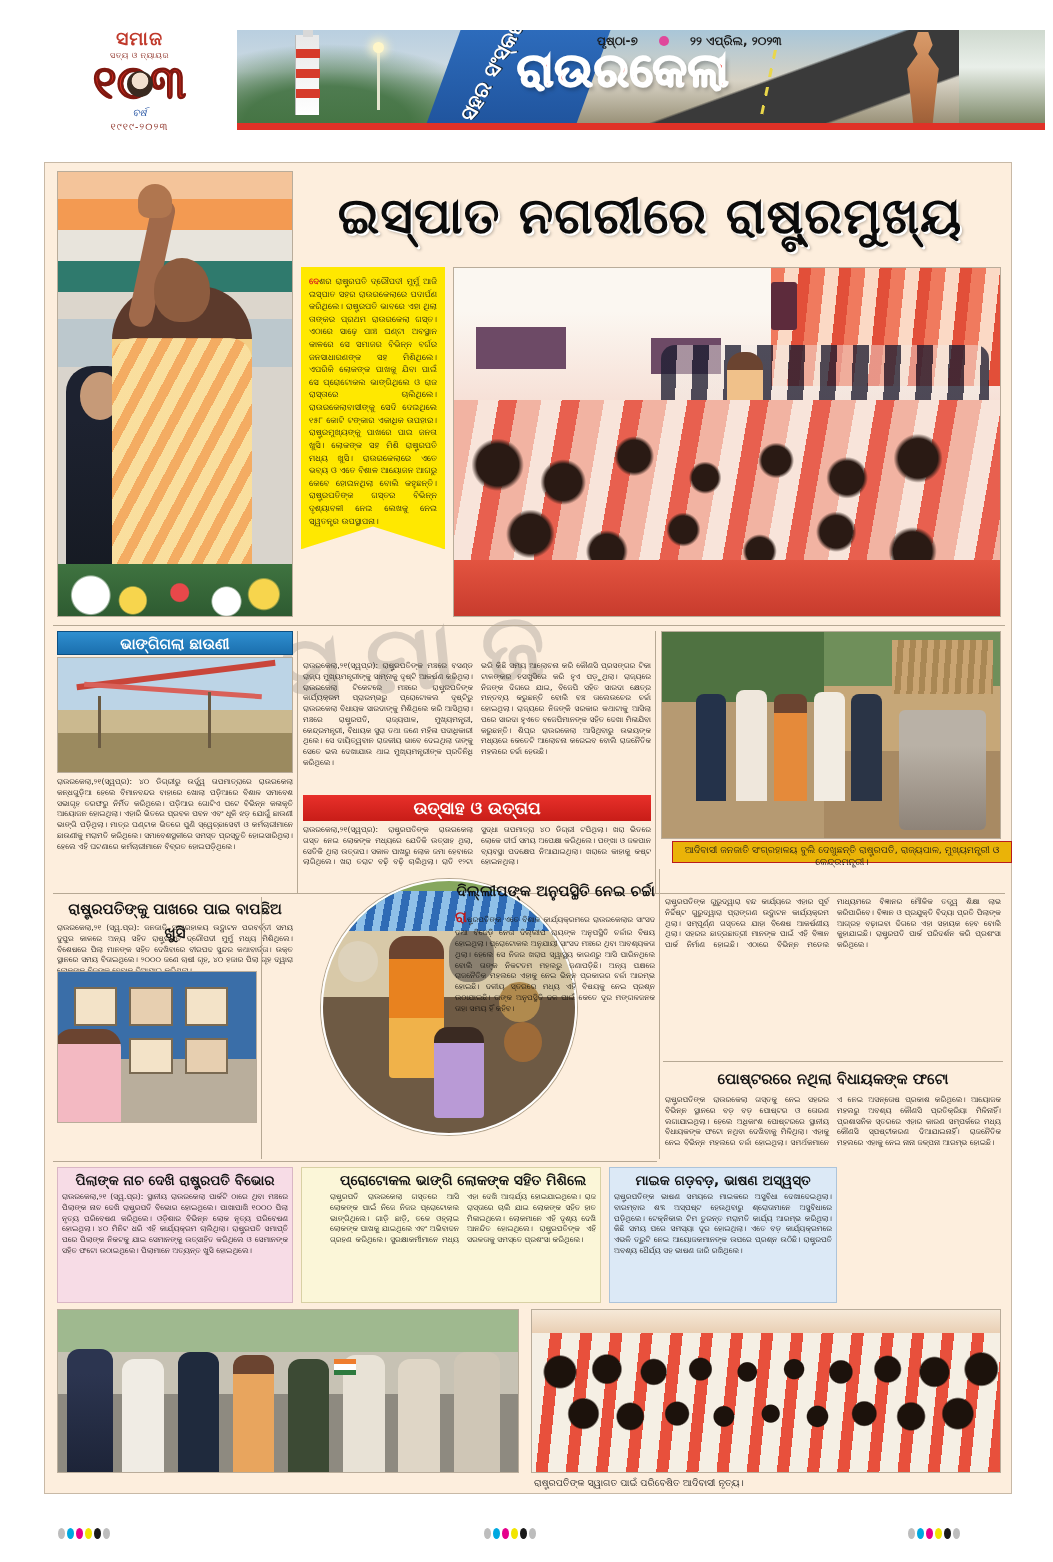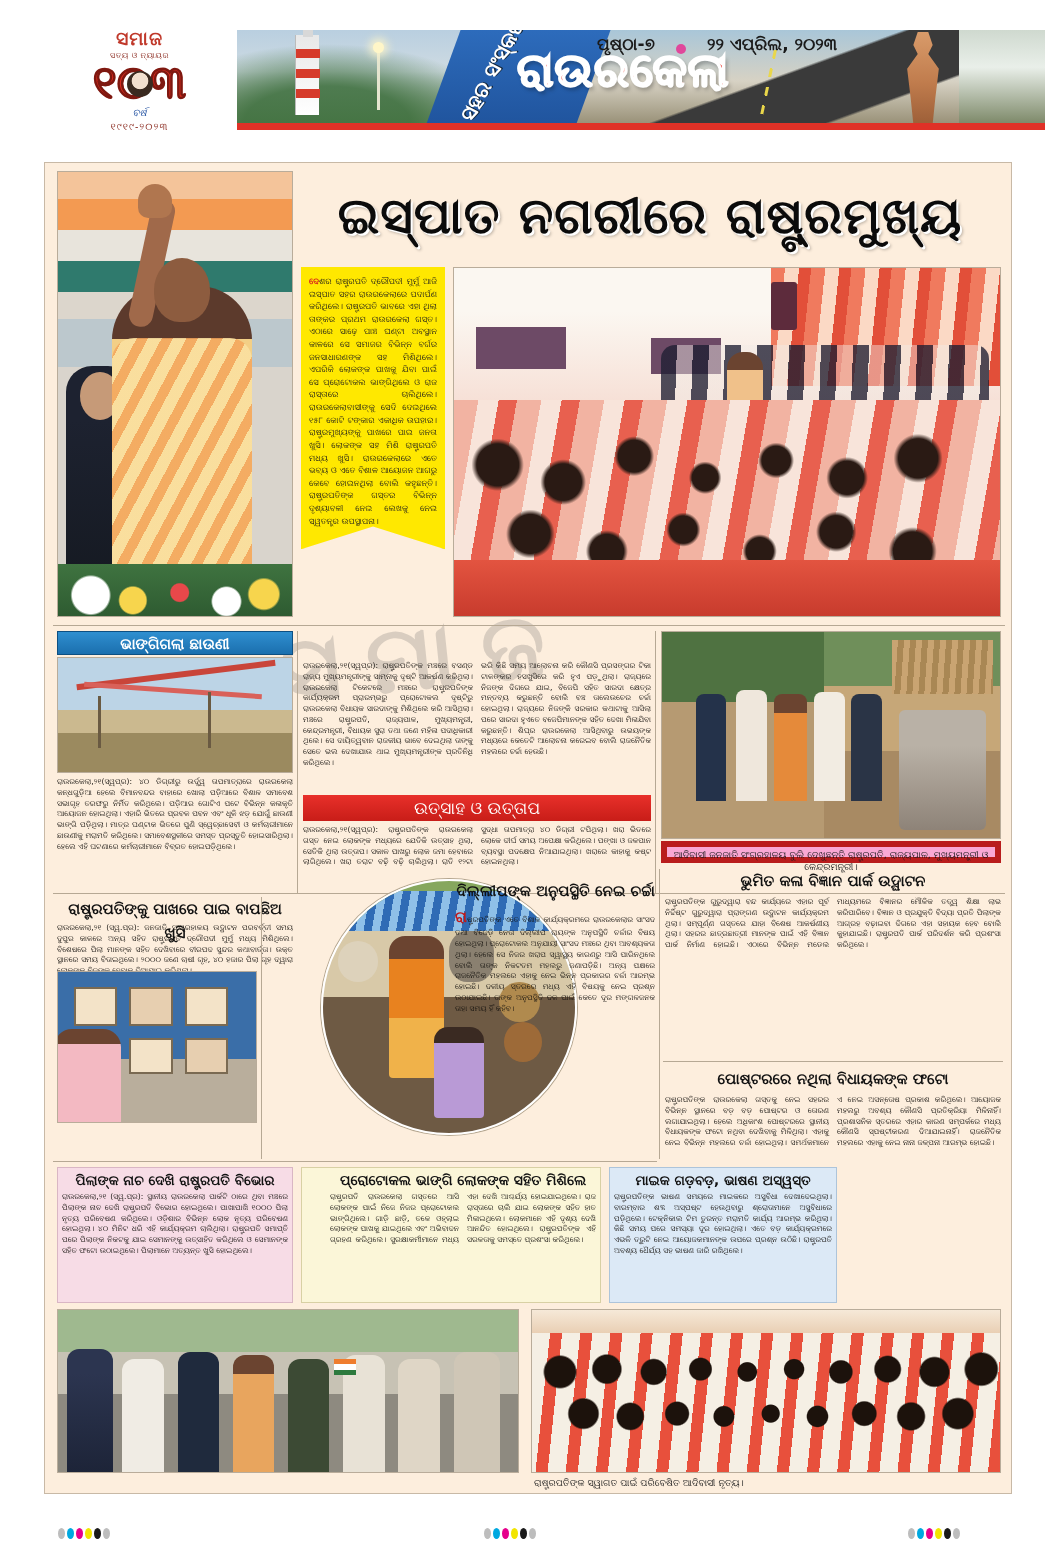--- a/index.html
+++ b/index.html
@@ -103,22 +103,22 @@
   }
   .banner-diag-text {
     position: absolute; left: 222px; top: 10px; width: 120px; height: 80px;
     transform: rotate(-62deg);
     color: #fff; font-weight: bold; font-size: 21px;
     font-family: "DejaVu Sans", sans-serif;
     text-shadow: 1px 1px 0 #123; white-space: nowrap;
   }
   .banner-meta {
     position: absolute; left: 360px; top: 4px;
-    font-size: 17px; color: #1a1a1a; font-weight: bold;
-    display: flex; align-items: flex-end; gap: 21px;
+    font-size: 12px; color: #1a1a1a; font-weight: bold;
+    display: flex; align-items: center; gap: 21px;
     font-family: "DejaVu Sans", sans-serif;
   }
   .meta-dot { width: 10px; height: 10px; border-radius: 50%; background: #e0479b; display:inline-block; }
   .banner-title {
     position: absolute; left: 280px; top: 17px;
     font-size: 46px; font-weight: bold; color: #e8281c;
     -webkit-text-stroke: 2px #ffffff;
     font-family: Liberation Mono, monospace;
     letter-spacing: 1px;
     text-shadow: 2px 3px 4px rgba(0,0,0,.35);
@@ -272,40 +272,40 @@
 
   .band { position: absolute; }
   .hdr-blue {
     background: linear-gradient(180deg,#2f8fd0,#1b6fae);
     color:#fff; font-weight:bold; text-align:center;
     font-family:"DejaVu Sans", sans-serif;
     border:1px solid #0d4f82;
   }
   .hdr-red {
     background: linear-gradient(180deg,#e8302a,#c81d18);
-    color:#fff; font-weight:normal; text-align:center;
+    color:#fff; font-weight:bold; text-align:center;
     font-family:"DejaVu Sans", sans-serif;
   }
   .hdr-plain {
     color:#111; font-weight:bold; text-align:center;
     font-family:"DejaVu Sans", sans-serif;
   }
   .body-col {
     font-size: 7.6px; line-height: 1.42; color:#16130f; text-align: justify;
     font-family: "DejaVu Sans", sans-serif;
     column-gap: 8px;
   }
   .lead { color:#c0191a; font-weight:bold; }
   .rule-v { position:absolute; background:#b6a894; width:1px; }
   .rule-h { position:absolute; background:#b6a894; height:1px; }
 
   .tinted-pink { background:#f7dce6; border:1px solid #d9b6c4; }
   .tinted-yellow { background:#fbf6d8; border:1px solid #d8d0a4;padding-left:24px; }
   .tinted-blue { background:#dce9f6; border:1px solid #adc4da; }
-  .tinted-cream { background:#f9a8d4; border:6px solid #b91c1c; }
+  .tinted-cream { background:#eab308; border:1px solid #b91c1c;margin-left:11px; }
 
   .reg-marks { position:absolute; bottom:18px; left:0; width:1053px; height:16px; }
   .reg { position:absolute; display:flex; gap:2px; align-items:center; }
   .reg span { display:block; width:7px; height:11px; border-radius:50%; }
 </style>
 </head>
 <body>
 
 <div class="page">
 
@@ -450,21 +450,20 @@
       <div style="position:absolute;left:6%;top:24%;width:16%;height:16%;background:#ddd2bb;border-radius:50%;"></div>
     </div>
 
     <div class="band hdr-plain" style="left:410px; top:716px; width:200px; height:24px; font-size:15px; line-height:24px; text-align:right;">ଦିଲ୍ଲୀପଙ୍କ ଅନୁପସ୍ଥିତି ନେଇ ଚର୍ଚ୍ଚା</div>
     <div class="body-col" style="position:absolute;left:410px; top:744px; width:200px; height:252px; column-count:1;">
       <span class="lead" style="font-size:15px;">ରା</span><span>ଷ୍ଟ୍ରପତିଙ୍କ ଏତେ ବିଶାଳ କାର୍ଯ୍ୟକ୍ରମରେ ରାଉରକେଲାର ସାଂସଦ ତଥା ବିଜେଡ଼ି ନେତା ଦିଲ୍ଲୀପ ରାୟଙ୍କ ଅନୁପସ୍ଥିତି ଚର୍ଚ୍ଚାର ବିଷୟ ହୋଇଥିଲା। ପ୍ରୋଟୋକଲ ଅନୁଯାୟୀ ସାଂସଦ ମଞ୍ଚରେ ଥିବା ଆବଶ୍ୟକତା ଥିଲା। ହେଲେ ସେ ନିଜର ଖରାପ ସ୍ୱାସ୍ଥ୍ୟ କାରଣରୁ ଆସି ପାରିନଥିଲେ ବୋଲି ତାଙ୍କ ନିକଟତମ ମହଲରୁ ଜଣାପଡ଼ିଛି। ଅନ୍ୟ ପକ୍ଷରେ ରାଜନୈତିକ ମହଲରେ ଏହାକୁ ନେଇ ଭିନ୍ନ ପ୍ରକାରର ଚର୍ଚ୍ଚା ଆରମ୍ଭ ହୋଇଛି। ଦଳୀୟ ସ୍ତରରେ ମଧ୍ୟ ଏହି ବିଷୟକୁ ନେଇ ପ୍ରଶ୍ନ ଉଠାଯାଇଛି। ତାଙ୍କ ଅନୁପସ୍ଥିତି ଦଳ ପାଇଁ କେତେ ଦୂର ମଙ୍ଗଳଜନକ ତାହା ସମୟ ହିଁ କହିବ।</span>
     </div>
 
     <div class="rule-v" style="left:614px; top:706px; height:290px;"></div>
 
-    <div class="band hdr-plain" style="left:620px; top:706px; width:336px; height:24px; font-size:15px; line-height:24px;">ଭୁମିତ କଳା ବିଜ୍ଞାନ ପାର୍କ ଉଦ୍ଘାଟନ</div>
     <div class="body-col" style="position:absolute;left:620px; top:734px; width:336px; height:160px; column-count:2;">ରାଷ୍ଟ୍ରପତିଙ୍କ ଗୁରୁଦ୍ୱାରା ବନ୍ଦ କାର୍ଯ୍ୟରେ ଏହାର ପୂର୍ବ ନିର୍ଦ୍ଦିଷ୍ଟ ଗୁରୁଦ୍ୱାରା ପ୍ରାଙ୍ଗଣ ଉଦ୍ଘାଟନ କାର୍ଯ୍ୟକ୍ରମ ଥିଲା। ସମ୍ପୂର୍ଣ୍ଣ ଗସ୍ତରେ ଯାହା ବିଶେଷ ଆକର୍ଷଣୀୟ ଥିଲା। ସହରର ଛାତ୍ରଛାତ୍ରୀ ମାନଙ୍କ ପାଇଁ ଏହି ବିଜ୍ଞାନ ପାର୍କ ନିର୍ମାଣ ହୋଇଛି। ଏଠାରେ ବିଭିନ୍ନ ମଡେଲ ମାଧ୍ୟମରେ ବିଜ୍ଞାନର ମୌଳିକ ତତ୍ତ୍ୱ ଶିକ୍ଷା ଲାଭ କରିପାରିବେ। ବିଜ୍ଞାନ ଓ ପ୍ରଯୁକ୍ତି ବିଦ୍ୟା ପ୍ରତି ପିଲାଙ୍କ ଆଗ୍ରହ ବଢ଼ାଇବା ଦିଗରେ ଏହା ସହାୟକ ହେବ ବୋଲି କୁହାଯାଇଛି। ରାଷ୍ଟ୍ରପତି ପାର୍କ ପରିଦର୍ଶନ କରି ପ୍ରଶଂସା କରିଥିଲେ।</div>
 
     <div class="rule-h" style="left:618px; top:898px; width:340px;"></div>
 
     <div class="band hdr-plain" style="left:620px; top:904px; width:336px; height:24px; font-size:15px; line-height:24px;">ପୋଷ୍ଟରରେ ନଥିଲା ବିଧାୟକଙ୍କ ଫଟୋ</div>
     <div class="body-col" style="position:absolute;left:620px; top:932px; width:336px; height:186px; column-count:2;">ରାଷ୍ଟ୍ରପତିଙ୍କ ରାଉରକେଲା ଗସ୍ତକୁ ନେଇ ସହରର ବିଭିନ୍ନ ସ୍ଥାନରେ ବଡ଼ ବଡ଼ ପୋଷ୍ଟର ଓ ତୋରଣ ଲଗାଯାଇଥିଲା। ହେଲେ ଅଧିକାଂଶ ପୋଷ୍ଟରରେ ସ୍ଥାନୀୟ ବିଧାୟକଙ୍କ ଫଟୋ ନଥିବା ଦେଖିବାକୁ ମିଳିଥିଲା। ଏହାକୁ ନେଇ ବିଭିନ୍ନ ମହଲରେ ଚର୍ଚ୍ଚା ହୋଇଥିଲା। ସମର୍ଥକମାନେ ଏ ନେଇ ଅସନ୍ତୋଷ ପ୍ରକାଶ କରିଥିଲେ। ଆୟୋଜକ ମହଲରୁ ଅବଶ୍ୟ କୌଣସି ପ୍ରତିକ୍ରିୟା ମିଳିନାହିଁ। ପ୍ରଶାସନିକ ସ୍ତରରେ ଏହାର କାରଣ ସମ୍ପର୍କରେ ମଧ୍ୟ କୌଣସି ସ୍ପଷ୍ଟୀକରଣ ଦିଆଯାଇନାହିଁ। ରାଜନୈତିକ ମହଲରେ ଏହାକୁ ନେଇ ନାନା ଜଳ୍ପନା ଆରମ୍ଭ ହୋଇଛି।</div>
 
     <div class="rule-h" style="left:8px; top:998px; width:604px;"></div>
 
     <div class="tinted-pink" style="position:absolute; left:12px; top:1004px; width:236px; height:136px;">

